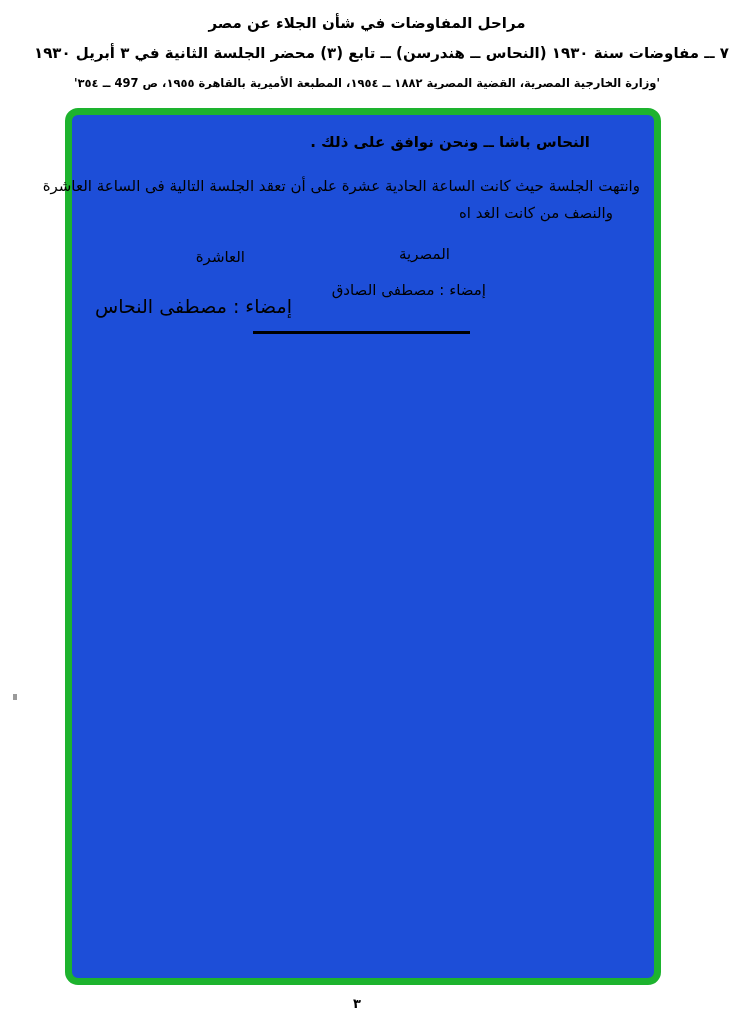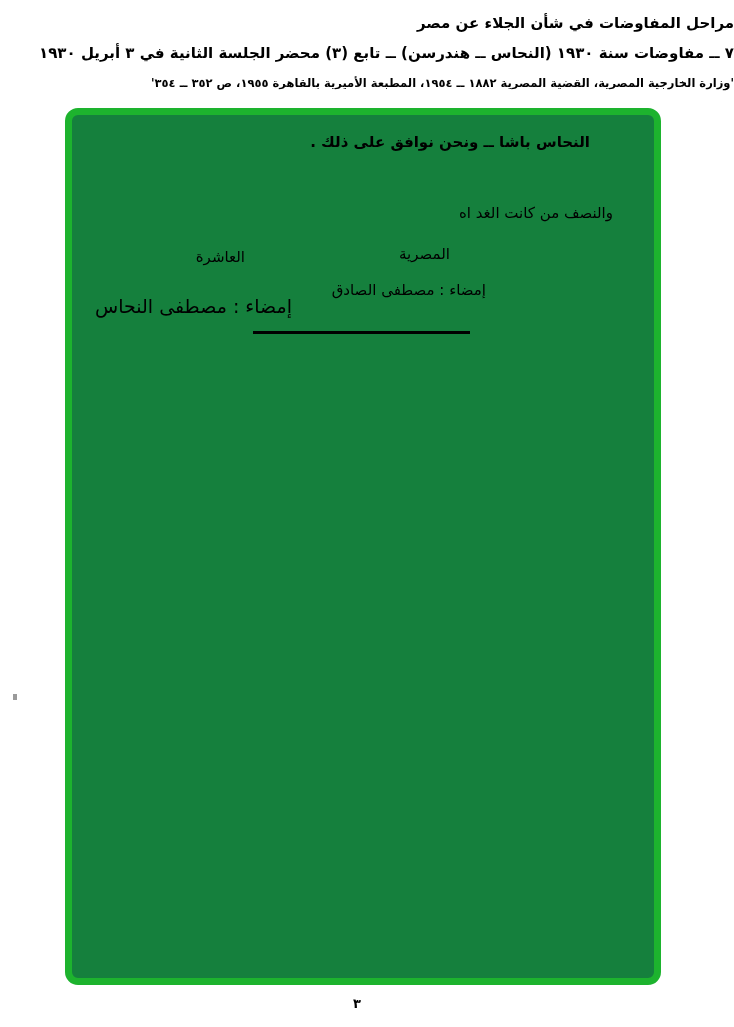--- a/index.html
+++ b/index.html
@@ -5,31 +5,31 @@
   html,body{margin:0;padding:0;background:#ffffff;}
   .page{
     position:relative;
     width:734px;height:1027px;
     background:#ffffff;
     font-family:"DejaVu Sans", sans-serif;
     color:#000;
     direction:rtl;
     overflow:hidden;
   }
-  .hdr{position:absolute;left:0;right:0;text-align:right;font-weight:bold;white-space:nowrap;}
+  .hdr{position:absolute;left:0;right:0;text-align:center;font-weight:bold;white-space:nowrap;}
   .hdr.title{top:14px;font-size:15px;}
   .hdr.entry{top:44px;font-size:15px;padding-left:29px;}
   .hdr.source{top:76px;font-size:11.5px;}
   .frame{
     position:absolute;
     left:65px;top:108px;
     width:582px;height:863px;
     border:7px solid #1db32e;
     border-radius:13px;
-    background:#15803d;
+    background:#1d4ed8;
   }
   .frame > div{position:absolute;white-space:nowrap;}
   .dialogue{top:18px;right:64px;font-size:15px;font-weight:bold;}
   .para-line-1{top:62px;right:14px;font-size:15px;}
   .para-line-2{top:89px;right:41px;font-size:15px;}
   .sig-title-secretary{top:130px;right:204px;font-size:15px;}
   .sig-title-president{top:133px;right:409px;font-size:15px;}
   .sig-line-secretary{top:166px;right:168px;font-size:15px;}
   .sig-line-president{top:180px;right:362px;font-size:19px;}
   .divider{
@@ -48,26 +48,27 @@
 </style>
 </head>
 <body>
 
 <div class="page">
 
   <div class="hdr title">مراحل المفاوضات في شأن الجلاء عن مصر</div>
 
   <div class="hdr entry">٧ ــ مفاوضات سنة ١٩٣٠ (النحاس ــ هندرسن) ــ تابع (٣) محضر الجلسة الثانية في ٣ أبريل ١٩٣٠</div>
 
-  <div class="hdr source">'وزارة الخارجية المصرية، القضية المصرية ١٨٨٢ ــ ١٩٥٤، المطبعة الأميرية بالقاهرة ١٩٥٥، ص ٣٥٢ ــ ٣٥٤'</div>
+  <div class="hdr source">'وزارة الخارجية المصرية، القضية المصرية ١٨٨٢ ــ ١٩٥٤، المطبعة الأميرية بالقاهرة ١٩٥٥، ص 497 ــ ٣٥٤'</div>
 
   <div class="frame">
 
     <div class="dialogue">النحاس باشا ــ ونحن نوافق على ذلك .</div>
 
+    <div class="para-line-1">وانتهت الجلسة حيث كانت الساعة الحادية عشرة على أن تعقد الجلسة التالية فى الساعة العاشرة</div>
 
     <div class="para-line-2">والنصف من كانت الغد اه</div>
 
     <div class="sig-title-secretary">المصرية</div>
 
     <div class="sig-title-president">العاشرة</div>
 
     <div class="sig-line-secretary">إمضاء : مصطفى الصادق</div>
 
     <div class="sig-line-president">إمضاء : مصطفى النحاس</div>

